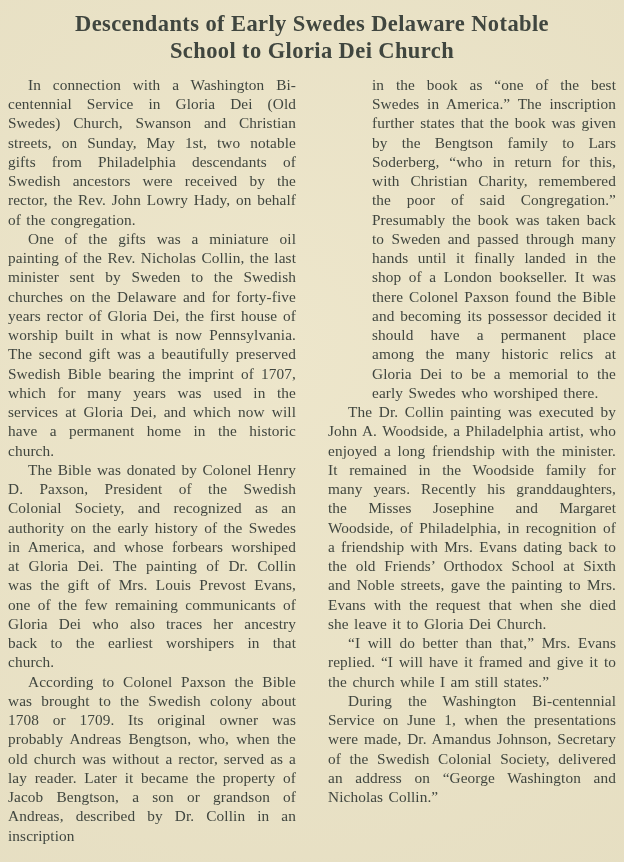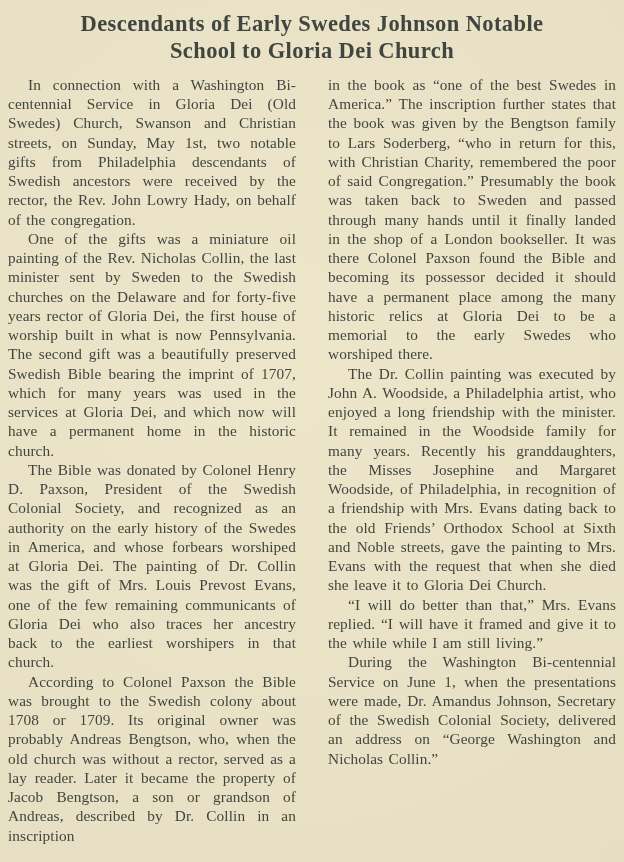--- a/index.html
+++ b/index.html
@@ -42,35 +42,36 @@
     text-align: justify;
     letter-spacing: 0.1px;
     word-spacing: 1.5px;
   }
   .col p {
     margin: 0;
     text-indent: 20px;
   }
   .col p.continuation {
     text-indent: 0;
+    margin-left: 44px;
   }
 </style>
 </head>
 <body>
 
 <div class="page">
-  <h1 class="title"><span>Descendants of Early Swedes Johnson Notable</span><br><span>School to Gloria Dei Church</span></h1>
+  <h1 class="title"><span>Descendants of Early Swedes Delaware Notable</span><br><span>School to Gloria Dei Church</span></h1>
 
   <div class="columns">
     <div class="col">
       <p>In connection with a Washington Bi-centennial Service in Gloria Dei (Old Swedes) Church, Swanson and Christian streets, on Sunday, May 1st, two notable gifts from Philadelphia descendants of Swedish ancestors were received by the rector, the Rev. John Lowry Hady, on behalf of the congregation.</p>
       <p>One of the gifts was a miniature oil painting of the Rev. Nicholas Collin, the last minister sent by Sweden to the Swedish churches on the Delaware and for forty-five years rector of Gloria Dei, the first house of worship built in what is now Pennsylvania.  The second gift was a beautifully preserved Swedish Bible bearing the imprint of 1707, which for many years was used in the services at Gloria Dei, and which now will have a permanent home in the historic church.</p>
       <p>The Bible was donated by Colonel Henry D. Paxson, President of the Swedish Colonial Society, and recognized as an authority on the early history of the Swedes in America, and whose forbears worshiped at Gloria Dei.  The painting of Dr. Collin was the gift of Mrs. Louis Prevost Evans, one of the few remaining communicants of Gloria Dei who also traces her ancestry back to the earliest worshipers in that church.</p>
       <p>According to Colonel Paxson the Bible was brought to the Swedish colony about 1708 or 1709.  Its original owner was probably Andreas Bengtson, who, when the old church was without a rector, served as a lay reader.  Later it became the property of Jacob Bengtson, a son or grandson of Andreas, described by Dr. Collin in an inscription</p>
     </div>
     <div class="col">
       <p class="continuation">in the book as “one of the best Swedes in America.”  The inscription further states that the book was given by the Bengtson family to Lars Soderberg, “who in return for this, with Christian Charity, remembered the poor of said Congregation.”  Presumably the book was taken back to Sweden and passed through many hands until it finally landed in the shop of a London bookseller.  It was there Colonel Paxson found the Bible and becoming its possessor decided it should have a permanent place among the many historic relics at Gloria Dei to be a memorial to the early Swedes who worshiped there.</p>
       <p>The Dr. Collin painting was executed by John A. Woodside, a Philadelphia artist, who enjoyed a long friendship with the minister.  It remained in the Woodside family for many years.  Recently his granddaughters, the Misses Josephine and Margaret Woodside, of Philadelphia, in recognition of a friendship with Mrs. Evans dating back to the old Friends’ Orthodox School at Sixth and Noble streets, gave the painting to Mrs. Evans with the request that when she died she leave it to Gloria Dei Church.</p>
-      <p>“I will do better than that,” Mrs. Evans replied.  “I will have it framed and give it to the while while I am still living.”</p>
+      <p>“I will do better than that,” Mrs. Evans replied.  “I will have it framed and give it to the church while I am still states.”</p>
       <p>During the Washington Bi-centennial Service on June 1, when the presentations were made, Dr. Amandus Johnson, Secretary of the Swedish Colonial Society, delivered an address on “George Washington and Nicholas Collin.”</p>
     </div>
   </div>
 </div>
 
 </body></html>

